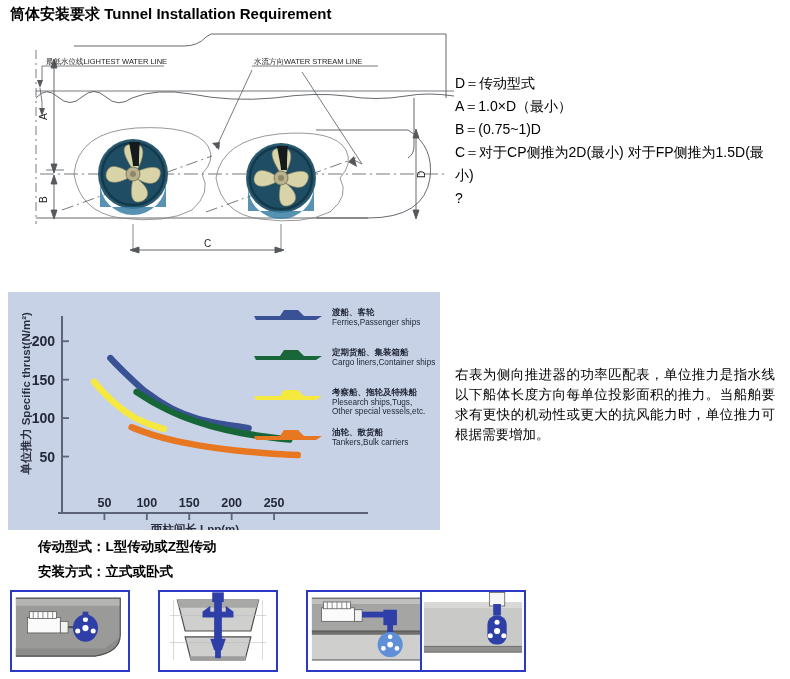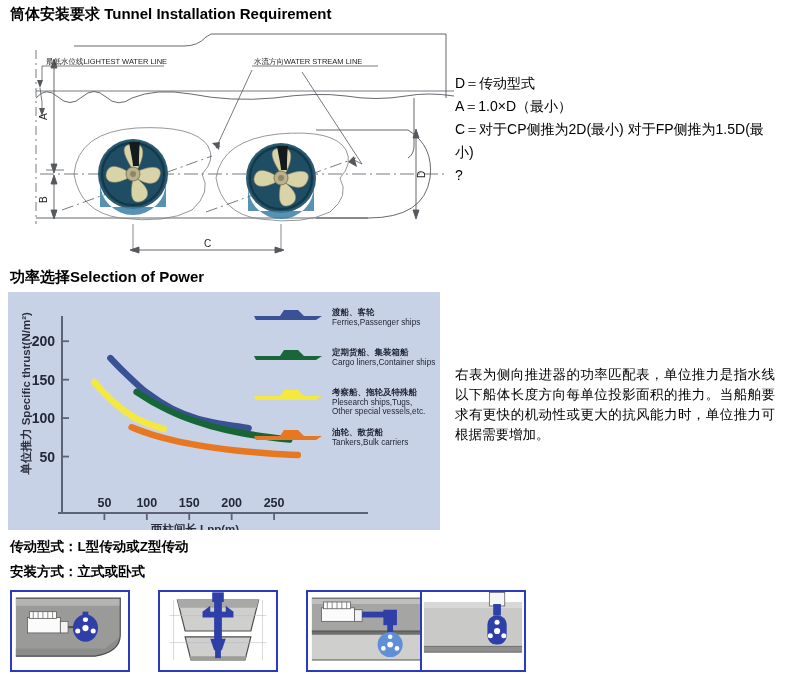--- a/index.html
+++ b/index.html
@@ -22,20 +22,21 @@
     white-space:nowrap;
   }
   #title-tunnel{left:10px;top:5px;}
   #title-power{left:10px;top:268px;}
 
   .sub-line{
     position:absolute;
     font-size:13.5px;
     font-weight:bold;
     white-space:nowrap;
+    margin-left:28px;
   }
   #line-drive{left:10px;top:538px;}
   #line-mount{left:10px;top:563px;font-family:Liberation Serif, serif;}
 
   
   .rtext{
     position:absolute;
     font-size:14px;
     line-height:23px;
     color:#000;
@@ -200,25 +201,25 @@
       <text x="31" y="92" font-family="Liberation Sans, sans-serif" font-size="10" fill="#1d1d1d" transform="rotate(-90 31 92)">A</text>
       <text x="31" y="175" font-family="Liberation Sans, sans-serif" font-size="10" fill="#1d1d1d" transform="rotate(-90 31 175)">B</text>
       <text x="409" y="150" font-family="Liberation Sans, sans-serif" font-size="10" fill="#1d1d1d" transform="rotate(-90 409 150)">D</text>
       <text x="188" y="219" font-family="Liberation Sans, sans-serif" font-size="10" fill="#1d1d1d">C</text>
     </svg>
   </div>
 
   <div class="rtext" id="spec-list">
     <div>D＝传动型式</div>
     <div>A＝1.0×D（最小）</div>
+    <div>B＝(0.75~1)D</div>
     <div class="wrap">C＝对于CP侧推为2D(最小) 对于FP侧推为1.5D(最小)</div>
     <div>?</div>
   </div>
 
-  <div class="h-title" id="title-power">功率选择Selection of Power</div>
 
   <div id="power-chart">
     <svg class="chart-svg" id="chart-svg" viewBox="0 0 432 238" width="432" height="238" xmlns="http://www.w3.org/2000/svg">
       <defs>
         <filter id="soft">
             <feGaussianBlur stdDeviation="0.45"></feGaussianBlur>
           </filter>
       </defs>
       <rect x="0" y="0" width="432" height="238" fill="#ccd6e8"></rect>
       <rect x="0" y="0" width="432" height="238" fill="#bcc9e0" opacity="0.25"></rect>

